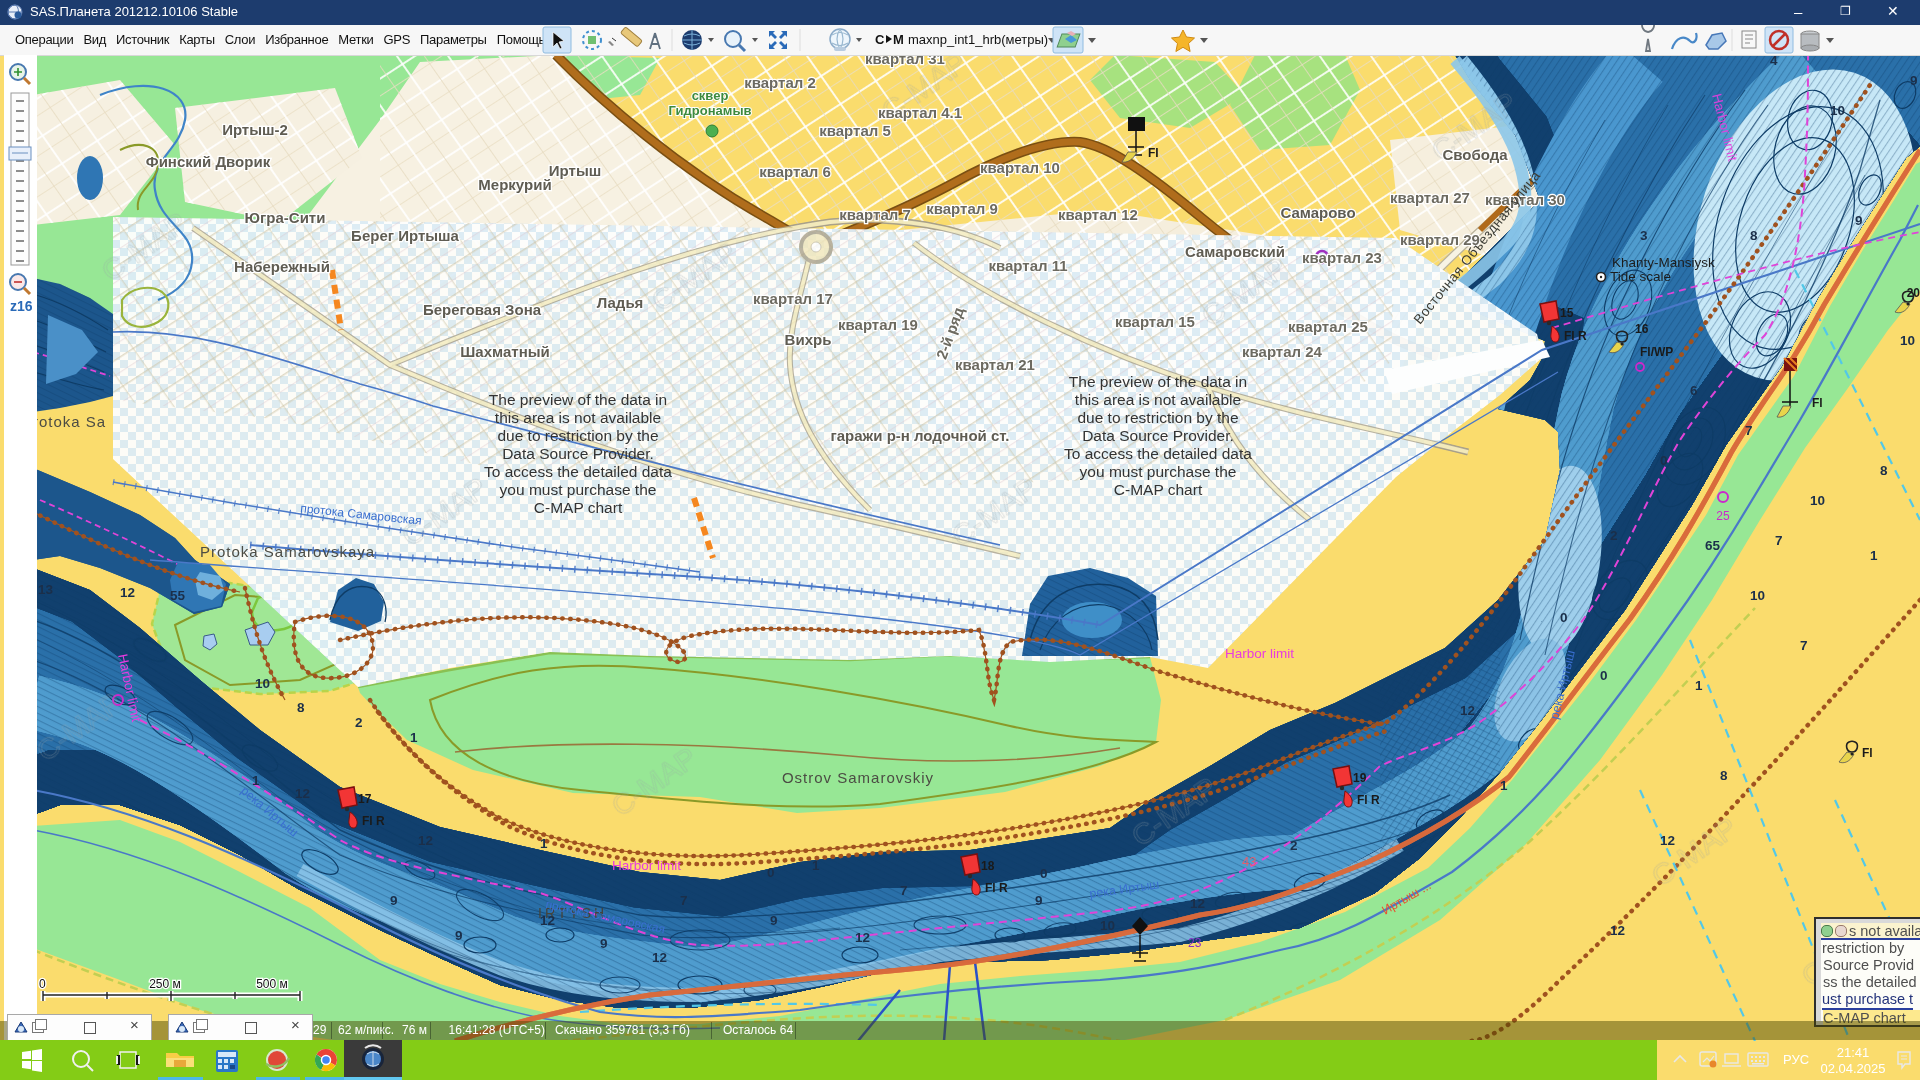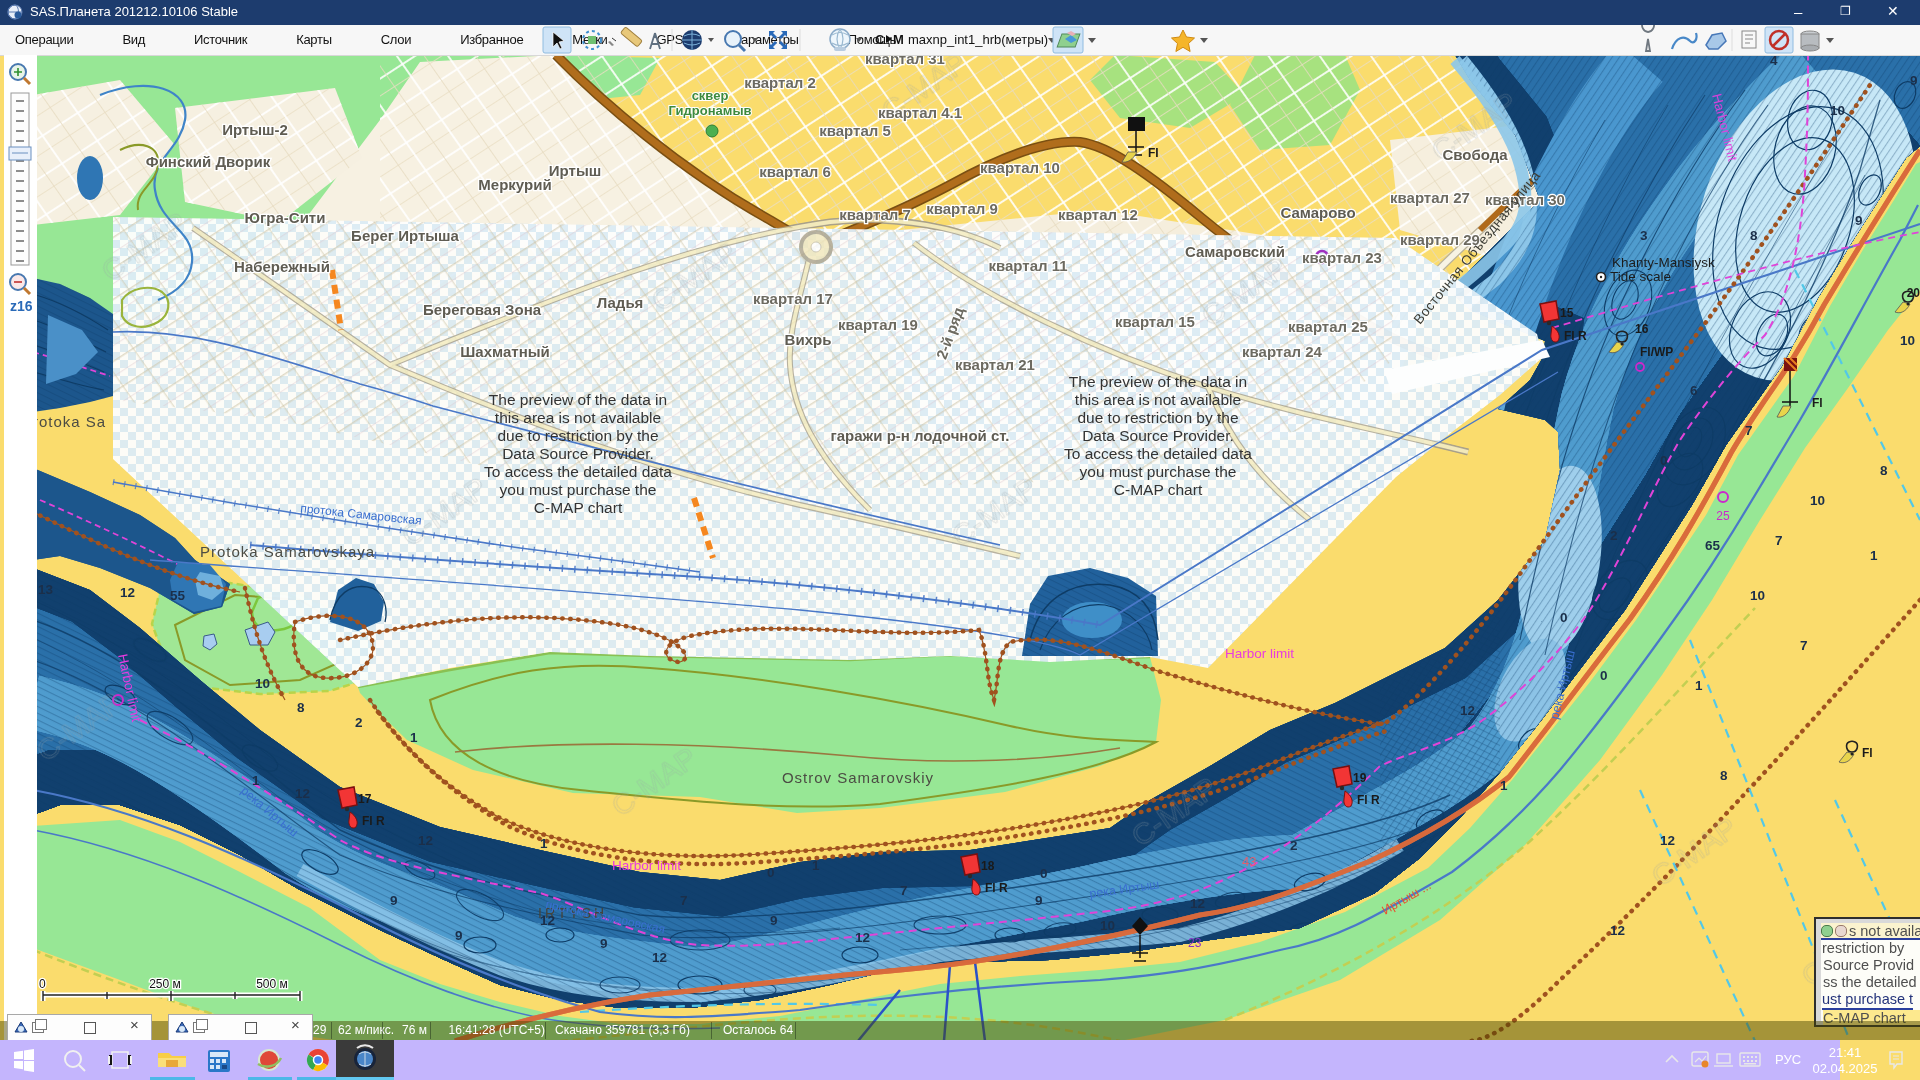--- a/index.html
+++ b/index.html
@@ -1,23 +1,23 @@
 <!DOCTYPE html>
 <html><head>
 <meta charset="utf-8">
 <style>
   html,body{margin:0;padding:0;width:1920px;height:1080px;overflow:hidden;
     font-family:"Liberation Sans",sans-serif;}
   #app{position:absolute;left:0;top:0;width:1920px;height:1080px;background:#fadc6d;}
   #titlebar{position:absolute;left:0;top:0;width:1920px;height:25px;background:#1d3c6e;color:#fff;font-size:13px;}
   #menubar{position:absolute;left:0;top:25px;width:1920px;height:30px;background:#f7f7f7;border-bottom:1px solid #d8d8d8;}
-  .menuitem{display:inline-block;color:#111;font-size:13px;padding:7px 5px 0 5px;letter-spacing:-0.3px;margin-left:39px;}
+  .menuitem{display:inline-block;color:#111;font-size:13px;padding:7px 5px 0 5px;letter-spacing:-0.3px;}
   #sidebar{position:absolute;left:4px;top:55px;width:33px;height:986px;background:#fff;}
   #statusbar{position:absolute;left:0;top:1021px;width:1920px;height:19px;background:rgba(73,68,0,0.48);color:#fff;font-size:12px;}
-  #taskbar{position:absolute;left:0;top:1040px;width:1840px;height:40px;background:#c4b5fd;}
+  #taskbar{position:absolute;left:0;top:1040px;width:1649px;height:40px;background:#84cc16;padding-left:8px;}
   .tseg{position:absolute;top:0;height:19px;line-height:19px;white-space:nowrap;overflow:hidden;}
   .tsep{position:absolute;top:1px;width:1px;height:17px;background:rgba(0,0,0,0.35);}
 </style>
 </head>
 <body>
 <div id="app">
 <svg id="map" xmlns="http://www.w3.org/2000/svg" style="position:absolute;left:33px;top:55px" width="1887" height="986" viewBox="33 55 1887 986">
 <defs>
 <pattern id="chk" width="16" height="16" patternUnits="userSpaceOnUse">
   <rect width="16" height="16" fill="#fdfdfc"></rect>

